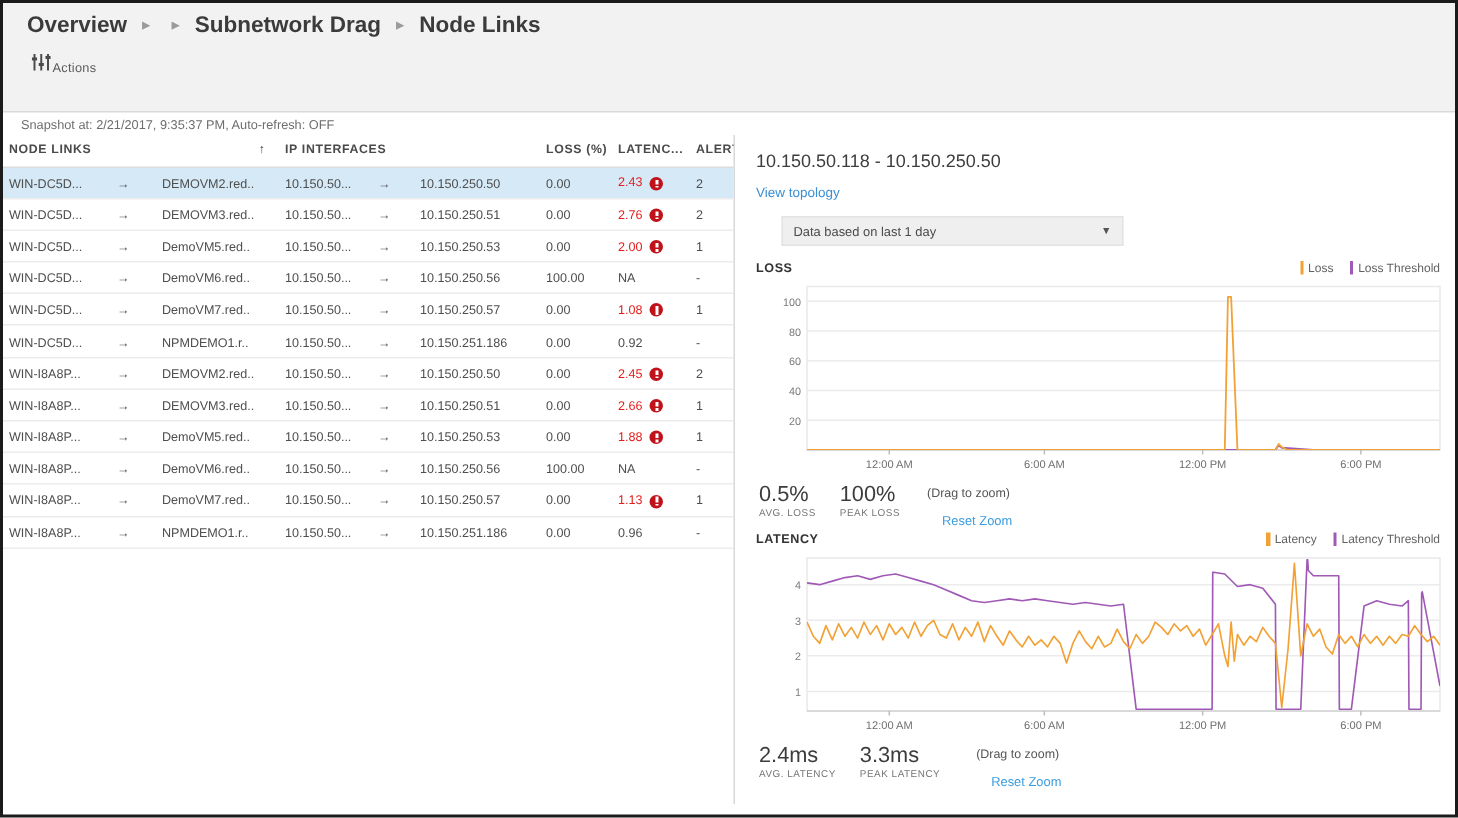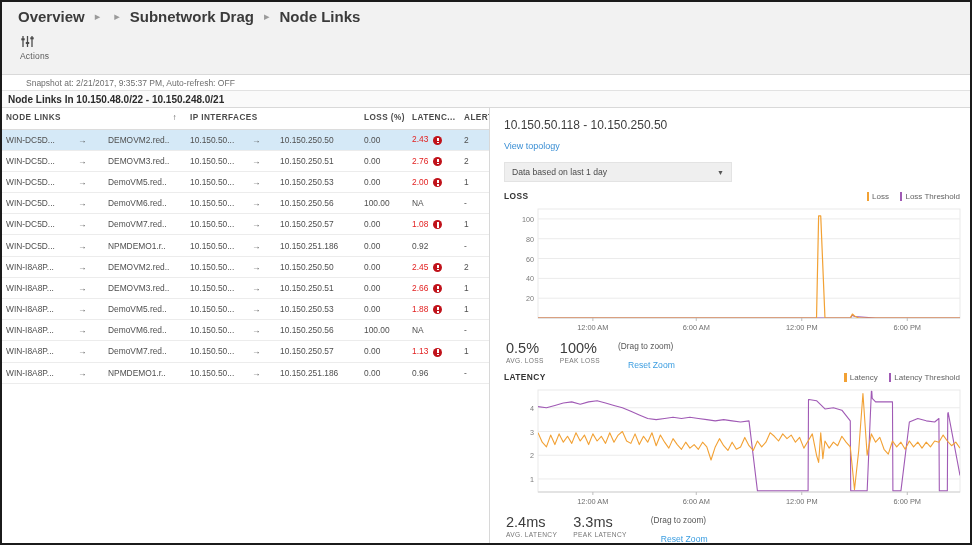--- a/index.html
+++ b/index.html
@@ -35,33 +35,33 @@
   }
 
   
   .toolbar {
     height:44px;
     background:#f2f2f2;
     display:flex; align-items:flex-start;
     padding-left:18px;
   }
   .tool-btn {
-    display:flex; flex-direction:column; align-items:flex-start;
+    display:flex; align-items:flex-end;
     width:52px; padding-top:2px; cursor:default;
   }
   .tool-ico { height:18px; display:flex; align-items:center; justify-content:center; }
   .tool-label { font-size:8.5px; color:#5a5a5a; margin-top:1px; letter-spacing:.2px; }
 
   
   .snapbar {
     height:16px;
     background:#ffffff;
     border-top:1px solid #d9d9d9;
     display:flex; align-items:center;
-    padding-left:24px;
+    padding-left:12px;
   }
   .snaptext { font-size:8.5px; color:#6d6d6d; }
 
   
   .pagetitle {
     height:18px;
     background:#fafafa;
     border-top:1px solid #e2e2e2;
     border-bottom:1px solid #d9d9d9;
     display:flex; align-items:center;
@@ -122,21 +122,21 @@
     width:1.6px; height:1.5px; background:#fff;
   }
 
   
   .rp-title { font-size:12px; color:#3d3d3d; margin:2px 0 9px 2px; }
   .rp-link { font-size:9px; color:#3b8fd4; margin:0 0 11px 2px; cursor:pointer; }
   .rp-select {
     width:228px; height:20px;
     background:#efefef; border:1px solid #e3e3e3;
     display:flex; align-items:center; justify-content:space-between;
-    padding:0 7px; margin:0 0 9px 2px;
+    padding:0 7px; margin:0 0 9px 19px;
     font-size:8.6px; color:#4a4a4a; cursor:pointer;
   }
   .chev { font-size:7px; color:#555; }
 
   .sec-head {
     display:flex; align-items:center; justify-content:space-between;
     margin:0 4px 2px 2px;
   }
   .sec-title { font-size:8.4px; font-weight:bold; color:#333; letter-spacing:.4px; }
   .legend { display:flex; gap:11px; align-items:center; }
@@ -181,23 +181,20 @@
         </svg>
       </span>
       <span class="tool-label">Actions</span>
     </div>
   </div>
 
   <div class="snapbar">
     <span class="snaptext">Snapshot at: 2/21/2017, 9:35:37 PM, Auto-refresh: OFF</span>
   </div>
 
-  <div class="pagetitle">
-    <span>Node Links In 10.150.48.0/22 - 10.150.248.0/21</span>
-  </div>
 
   <div class="split">
 
     <div class="left">
       <table class="grid">
         <colgroup>
           <col style="width:72px">
             <col style="width:30px">
             <col style="width:82px">
           <col style="width:62px">

